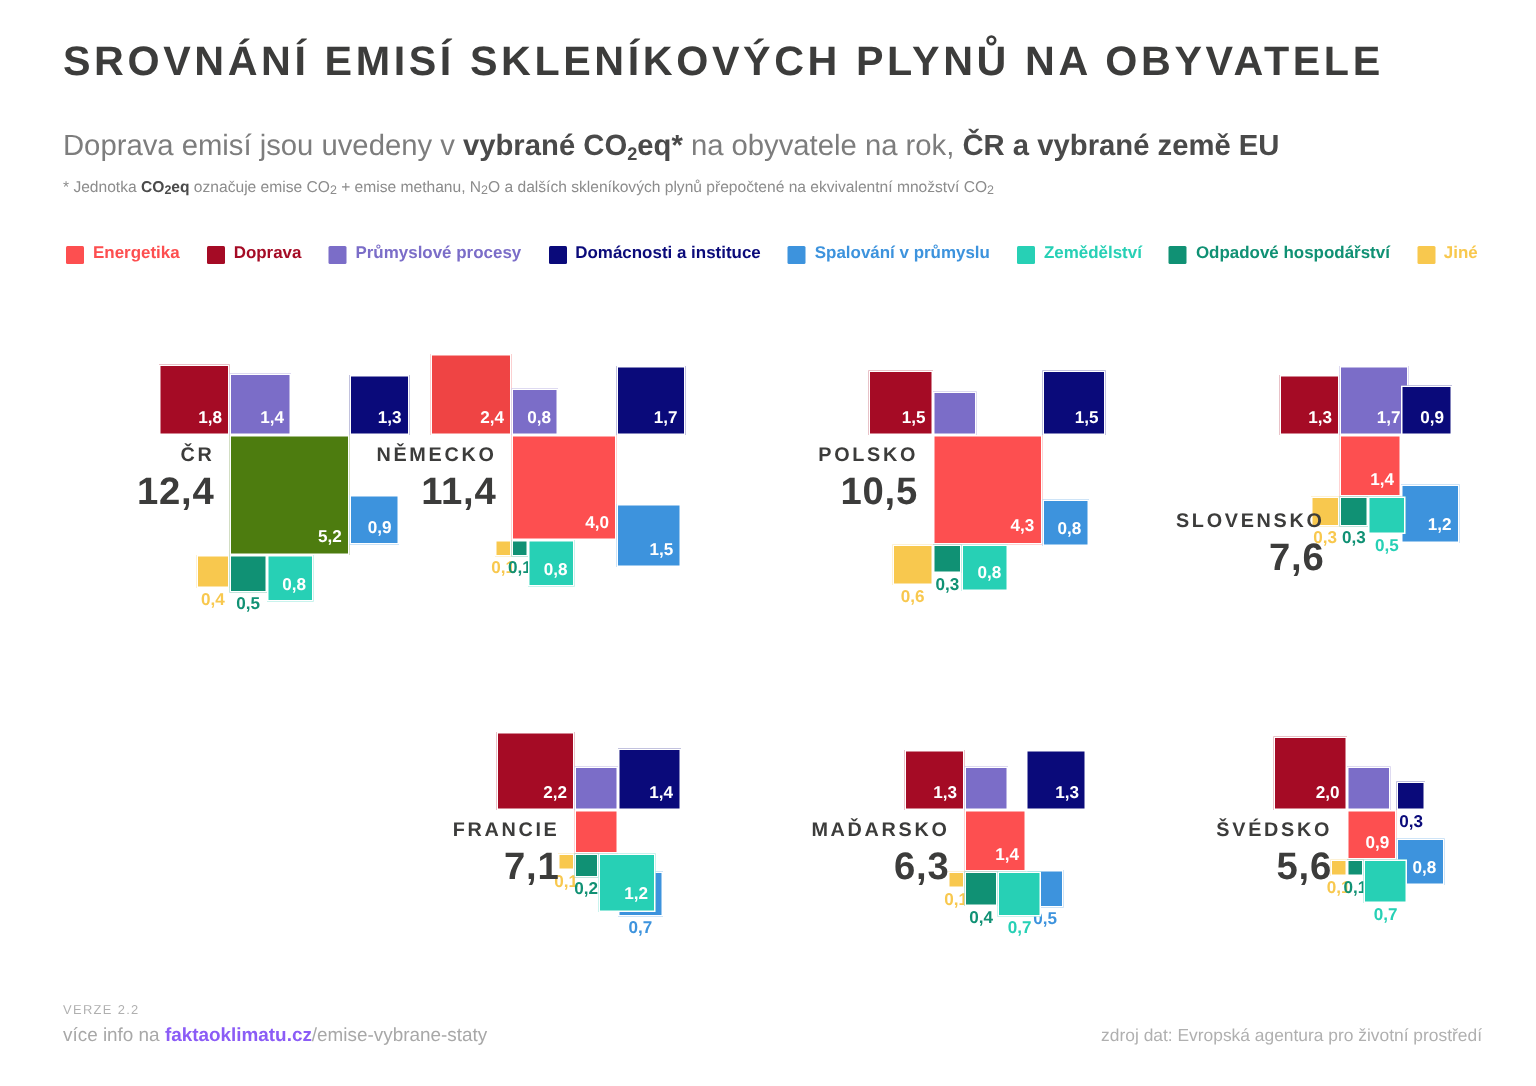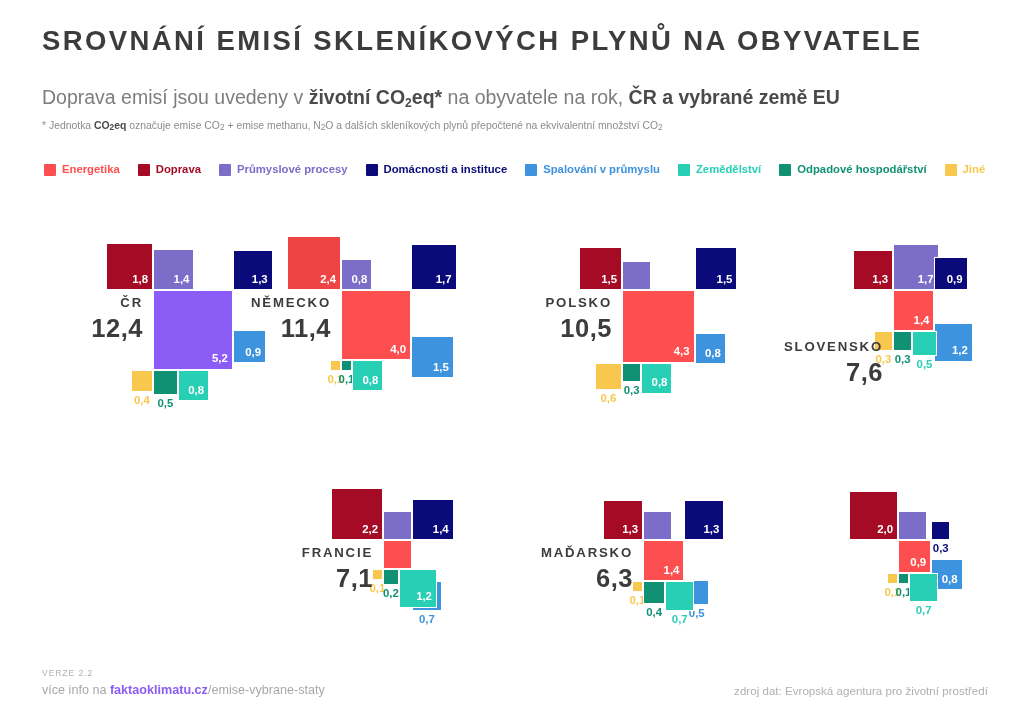--- a/index.html
+++ b/index.html
@@ -91,21 +91,21 @@
   }
 </style>
 </head>
 <body>
 
 <div id="header">
   <h1 id="title">SROVNÁNÍ EMISÍ SKLENÍKOVÝCH PLYNŮ NA OBYVATELE</h1>
 </div>
 
 <div id="subtitle">
-  <span>Doprava emisí jsou uvedeny v </span><b><span>životní CO</span><span class="sub">2</span><span>eq*</span></b><span> na obyvatele na rok, </span><b>ČR a vybrané země EU</b>
+  <span>Doprava emisí jsou uvedeny v </span><b><span>vybrané CO</span><span class="sub">2</span><span>eq*</span></b><span> na obyvatele na rok, </span><b>ČR a vybrané země EU</b>
 </div>
 
 <div id="footnote">
   <span>* Jednotka </span><b><span>CO</span><span class="sub">2</span><span>eq</span></b><span> označuje emise CO</span><span class="sub">2</span><span> + emise methanu, N</span><span class="sub">2</span><span>O a dalších skleníkových plynů přepočtené na ekvivalentní množství CO</span><span class="sub">2</span>
 </div>
 
 <div id="legend">
     <div class="legend-item">
       <span class="legend-swatch" style="background: rgb(253, 79, 80);"></span>
       <span class="legend-label" style="color: rgb(253, 79, 80);">Energetika</span>
@@ -144,21 +144,21 @@
     <div class="country" style="left: 0px; top: 0px; width: 1024px; height: 724px;">
       <div class="cbox" style="left: 106.043px; top: 243.043px; width: 46.9574px; height: 46.9574px; background: rgb(165, 11, 37);">
         <span class="cval inside">1,8</span>
       </div>
       <div class="cbox" style="left: 153px; top: 248.587px; width: 41.4126px; height: 41.4126px; background: rgb(123, 109, 200);">
         <span class="cval inside">1,4</span>
       </div>
       <div class="cbox" style="left: 232.812px; top: 250.094px; width: 39.9061px; height: 39.9061px; background: rgb(10, 10, 122);">
         <span class="cval inside">1,3</span>
       </div>
-      <div class="cbox" style="left: 153px; top: 290px; width: 79.8123px; height: 79.8123px; background: #8b5cf6;">
+      <div class="cbox" style="left: 153px; top: 290px; width: 79.8123px; height: 79.8123px; background: #4d7c0f;">
         <span class="cval inside">5,2</span>
       </div>
       <div class="cbox" style="left: 232.812px; top: 329.906px; width: 33.2039px; height: 33.2039px; background: rgb(61, 147, 221);">
         <span class="cval inside">0,9</span>
       </div>
       <span class="cval below" style="color: rgb(248, 200, 78); left: 141.932px; top: 394.948px; transform: translateX(-50%);">0,4</span>
       <div class="cbox" style="left: 130.864px; top: 369.812px; width: 22.1359px; height: 22.1359px; background: rgb(248, 200, 78);"></div>
       <span class="cval below" style="color: rgb(16, 145, 116); left: 165.374px; top: 397.561px; transform: translateX(-50%);">0,5</span>
       <div class="cbox" style="left: 153px; top: 369.812px; width: 24.7487px; height: 24.7487px; background: rgb(16, 145, 116);"></div>
       <div class="cbox" style="left: 177.749px; top: 369.812px; width: 31.305px; height: 31.305px; background: rgb(39, 208, 181);">
@@ -314,20 +314,24 @@
       </div>
       <div class="cbox" style="left: 931.204px; top: 559.17px; width: 31.305px; height: 31.305px; background: rgb(61, 147, 221);">
         <span class="cval inside">0,8</span>
       </div>
       <span class="cval below" style="color: rgb(248, 200, 78); left: 892.466px; top: 587.272px; transform: translateX(-50%);">0,1</span>
       <div class="cbox" style="left: 886.932px; top: 573.204px; width: 11.068px; height: 11.068px; background: rgb(248, 200, 78);"></div>
       <span class="cval below" style="color: rgb(16, 145, 116); left: 903.534px; top: 587.272px; transform: translateX(-50%);">0,1</span>
       <div class="cbox" style="left: 898px; top: 573.204px; width: 11.068px; height: 11.068px; background: rgb(16, 145, 116);"></div>
       <span class="cval below" style="color: rgb(39, 208, 181); left: 923.71px; top: 605.487px; transform: translateX(-50%);">0,7</span>
       <div class="cbox" style="left: 909.068px; top: 573.204px; width: 29.2831px; height: 29.2831px; background: rgb(39, 208, 181);"></div>
+      <div class="clabel" style="right: 136px; top: 546px;">
+        <div class="cname">ŠVÉDSKO</div>
+        <div class="ctotal">5,6</div>
+      </div>
     </div>
   </div>
 
 <div id="footer-version">VERZE 2.2</div>
 <div id="footer-link">
   <span>více info na </span><b>faktaoklimatu.cz</b><span>/emise-vybrane-staty</span>
 </div>
 <div id="footer-source">zdroj dat: Evropská agentura pro životní prostředí</div>
 
 </body></html>

